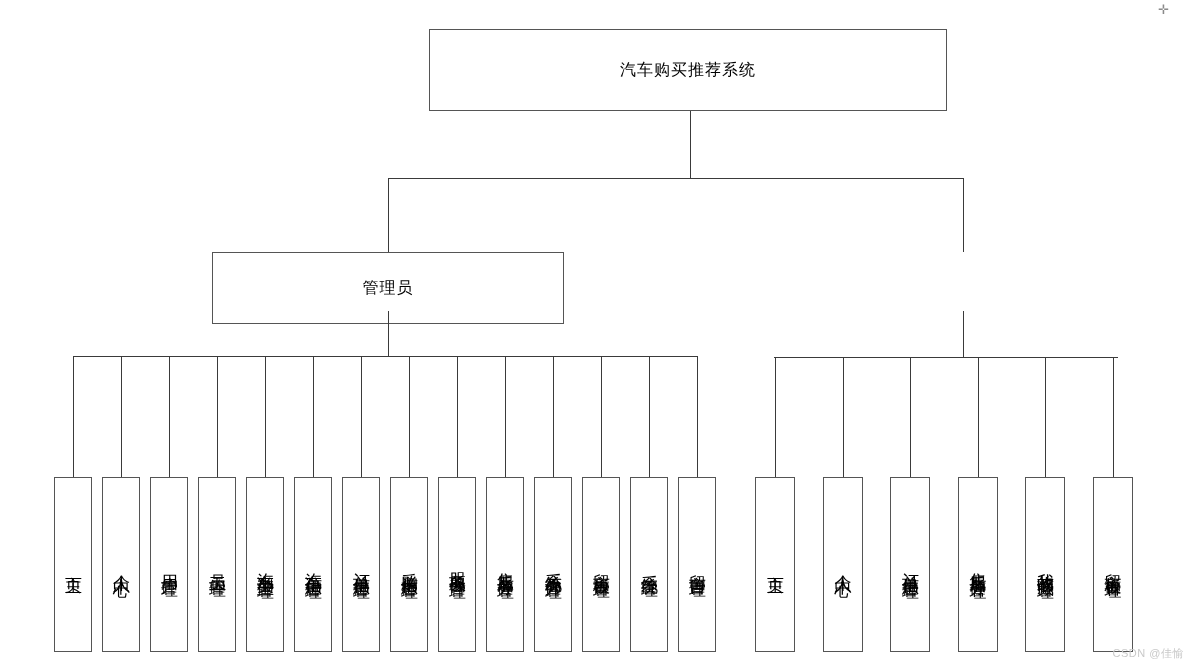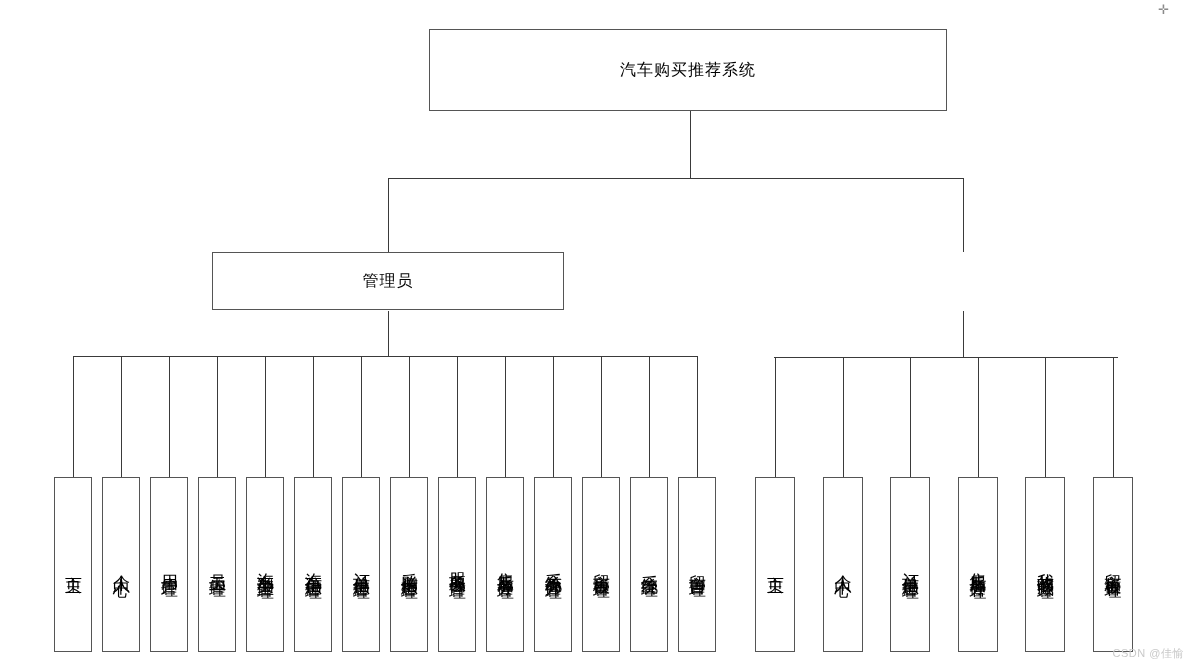--- a/index.html
+++ b/index.html
@@ -101,21 +101,21 @@
   </div>
 
   <div class="line v" style="left:690px; top:111px; height:67px;"></div>
 
   <div class="line h" style="left:388px; top:178px; width:576px;"></div>
 
   <div class="line v" style="left:388px; top:178px; height:74px;"></div>
 
   <div class="line v" style="left:963px; top:178px; height:74px;"></div>
 
-  <div class="node horiz" style="left:212px; top:252px; width:352px; height:58px;">
+  <div class="node horiz" style="left:212px; top:252px; width:352px; height:72px;">
     <span class="node-label">管理员</span>
   </div>
 
 
   <div class="line v" style="left:388px; top:311px; height:45px;"></div>
   <div class="line h" style="left:73px; top:356px; width:625px;"></div>
 
   <div class="line v" style="left:963px; top:311px; height:46px;"></div>
   <div class="line h" style="left:774px; top:357px; width:344px;"></div>
 

